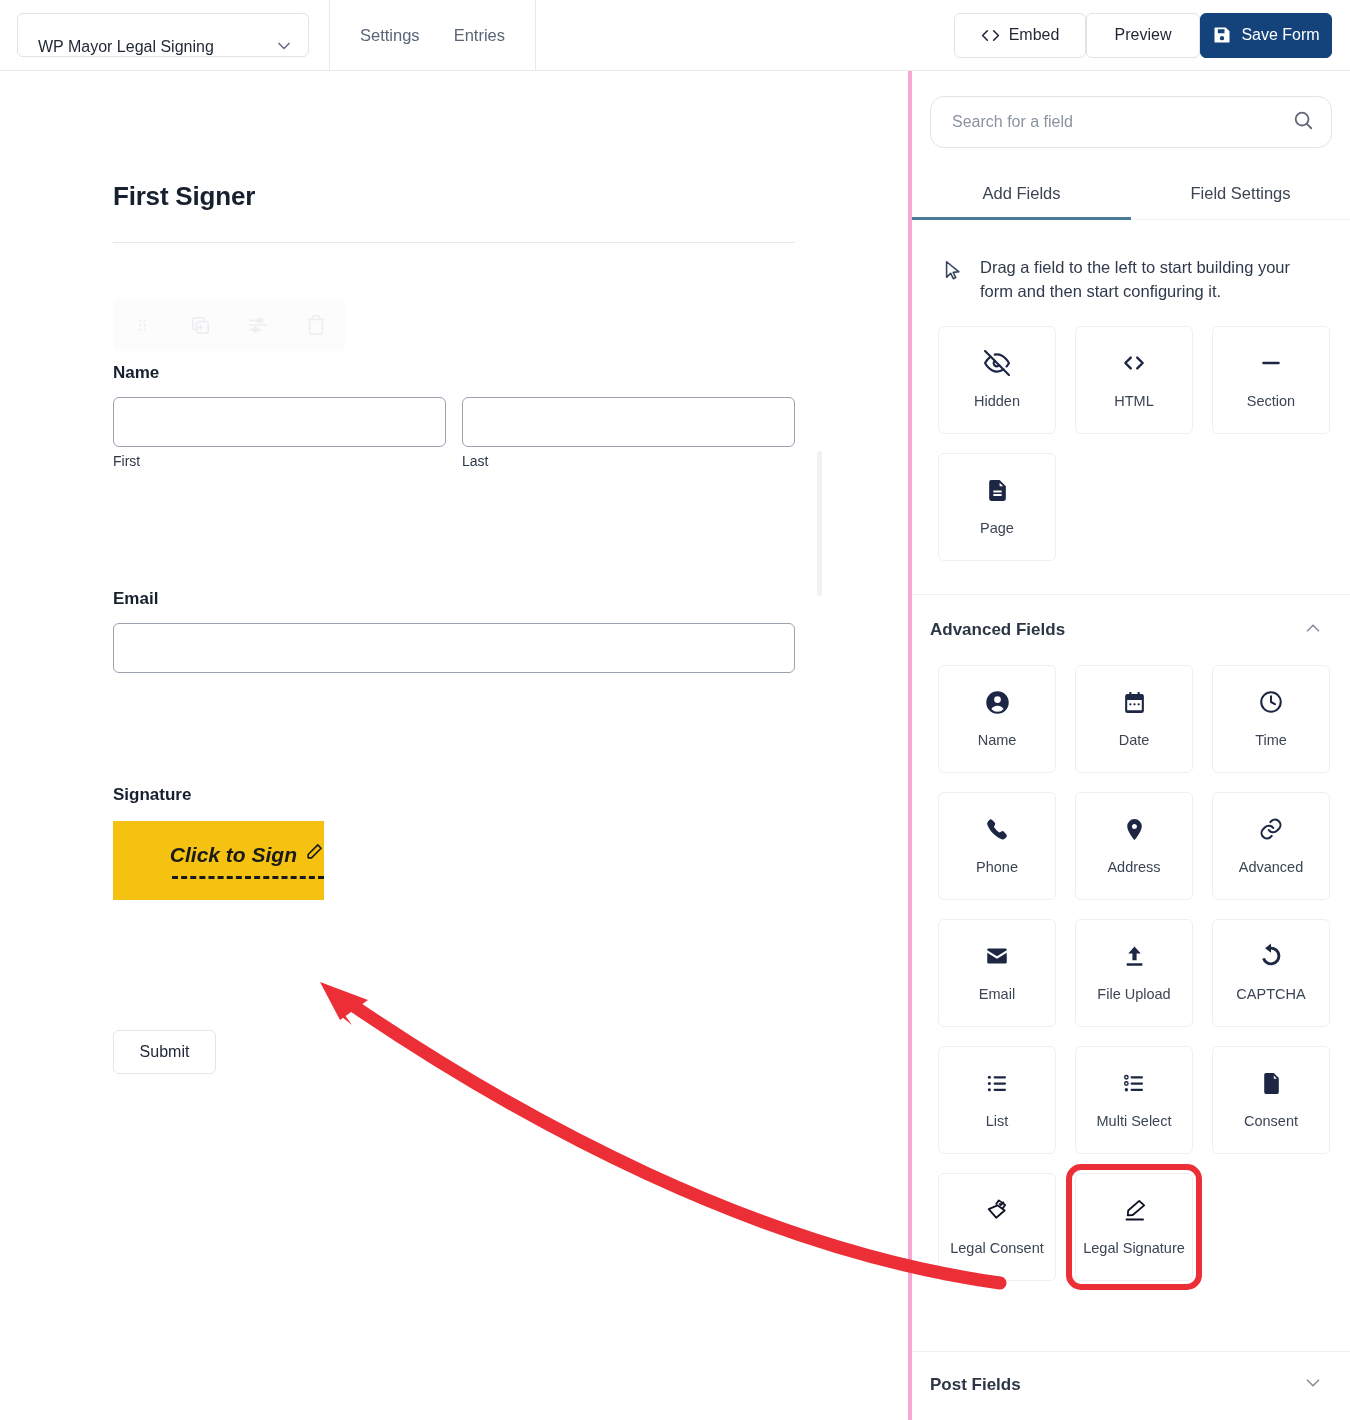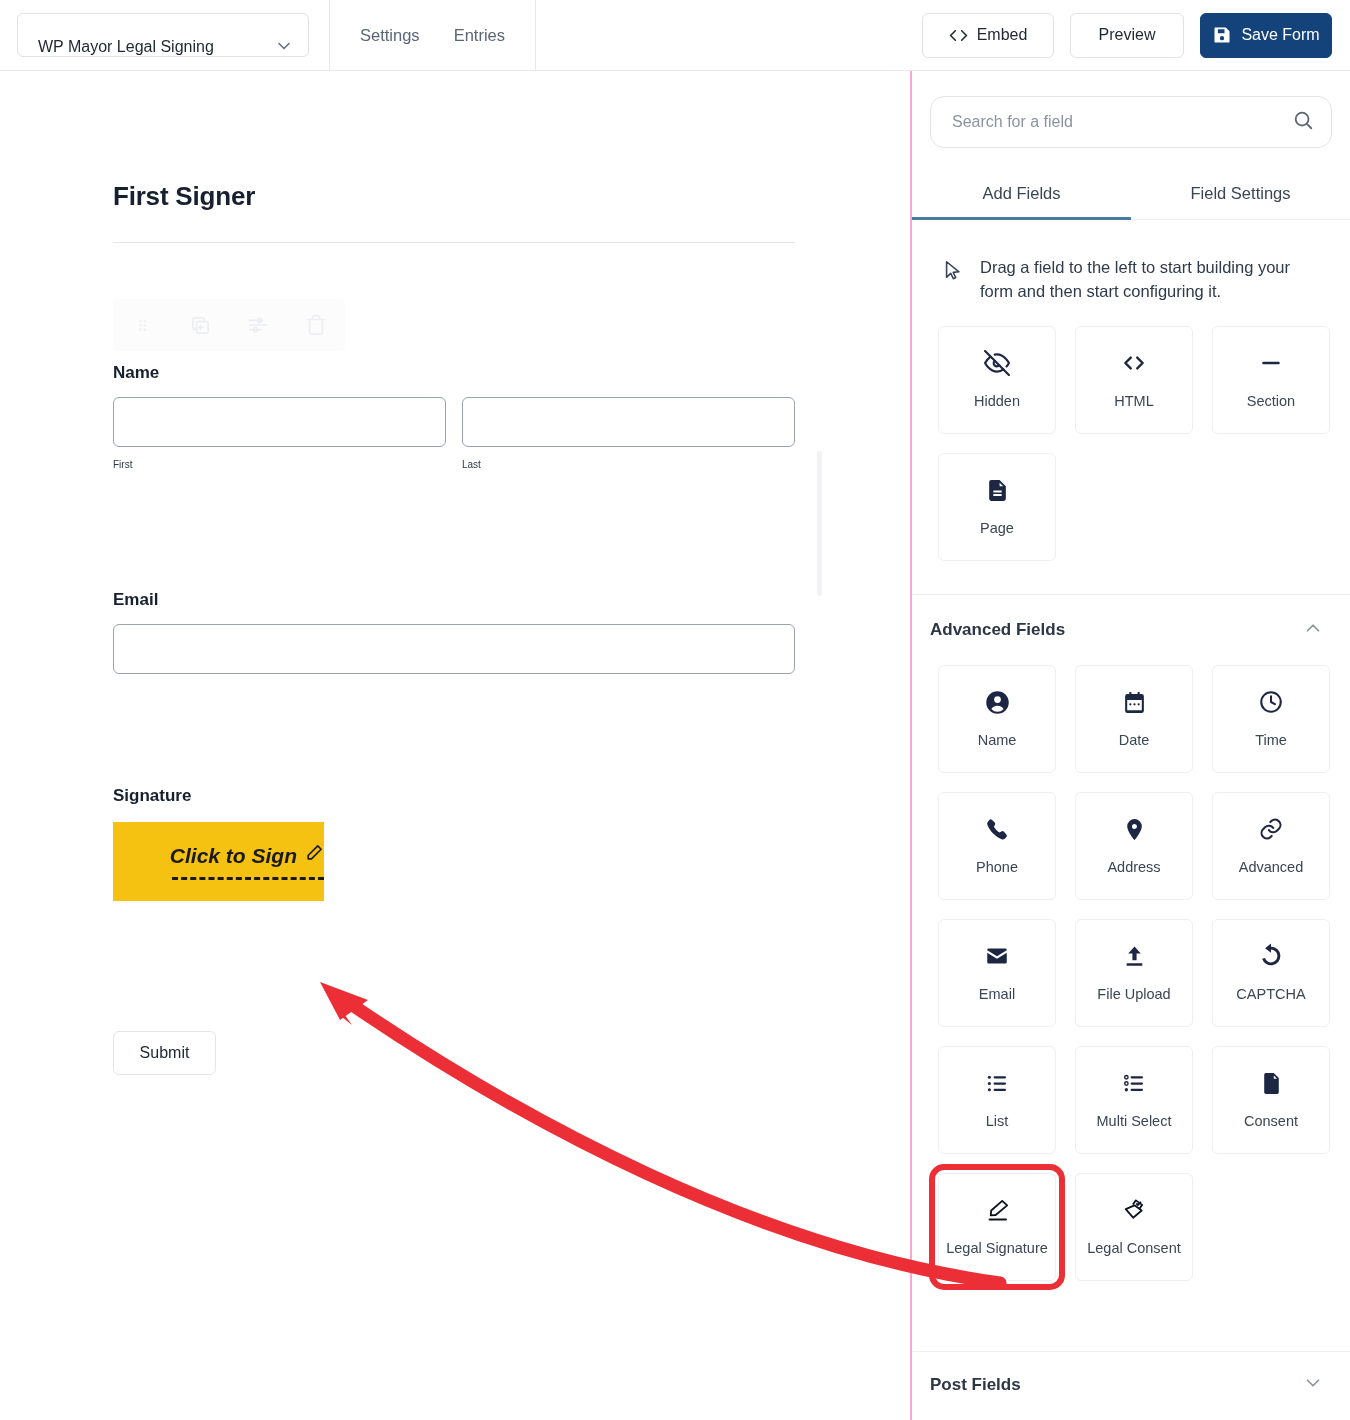--- a/index.html
+++ b/index.html
@@ -28,40 +28,40 @@
     padding: 0 14px 0 20px;
     font-size: 16px; color: #1f2733;
   }
   .form-select .chev { color: #6b7280; display: flex; align-items: center; }
   .topbar-sep {
     width: 1px; height: 71px; background: #e6e8ec; margin-left: 20px;
   }
   .nav-tabs { display: flex; align-items: center; height: 71px; padding: 0 30px; gap: 34px; }
   .nav-tabs span { font-size: 16.5px; color: #5a6676; }
   .topbar-actions {
-    margin-left: auto; display: flex; align-items: center; gap: 16px;
+    margin-left: auto; display: flex; align-items: center; gap: 0;
     padding-right: 18px;
   }
   .btn {
     height: 45px; border-radius: 6px; display: flex; align-items: center; justify-content: center;
     gap: 9px; font-size: 16px; border: 1px solid #dfe2e7; background: #fff; color: #1f2733;
     padding: 0 20px; white-space: nowrap;
   }
   .btn-embed { width: 132px; }
   .btn-preview { width: 114px; }
   .btn-save {
     background: #14427a; border-color: #14427a; color: #ffffff; width: 132px; font-weight: 500;
   }
   .btn svg { display: block; }
 
   
   .body-split { display: flex; flex: 1; min-height: 0; }
 
   
-  .canvas { position: relative; width: 912px; background: #fff; border-right: 2px solid #f9a8d4; }
+  .canvas { position: relative; width: 912px; background: #fff; border-right: 4px solid #f9a8d4; }
   .form-area { padding: 110px 0 0 113px; width: 912px; }
   .form-title { font-size: 26px; font-weight: bold; color: #16202e; letter-spacing: -0.2px; }
   .title-rule { width: 682px; height: 1px; background: #e4e7ec; margin-top: 30px; }
 
   .field-toolbar {
     margin-top: 56px; margin-left: 0;
     width: 232px; height: 52px;
     display: flex; align-items: center; gap: 0;
     background: #fcfcfd; border-radius: 4px;
   }
@@ -69,21 +69,21 @@
     width: 58px; height: 52px; display: flex; align-items: center; justify-content: center;
     color: #eceef1;
   }
 
   .field-label { font-size: 17px; font-weight: bold; color: #16202e; margin-top: 12px; }
   .name-row { display: flex; gap: 16px; margin-top: 14px; width: 682px; }
   .name-col { flex: 1; }
   .text-input {
     width: 100%; height: 50px; border: 1px solid #9aa3af; border-radius: 6px; background: #fff;
   }
-  .sub-label { font-size: 10px; color: #2d3748; margin-top: 12px; }
+  .sub-label { font-size: 14px; color: #2d3748; margin-top: 6px; }
 
   .email-block { margin-top: 120px; }
   .email-input {
     width: 682px; height: 50px; border: 1px solid #9aa3af; border-radius: 6px; background: #fff;
     margin-top: 14px;
   }
 
   .sig-block { margin-top: 112px; }
   .sign-btn {
     margin-top: 16px;
@@ -518,39 +518,39 @@
 
         <div class="field-card">
           <span class="fc-icon">
             <svg width="25" height="25" viewBox="0 0 24 24" fill="#1d2744">
                 <path d="M14.2 2H6.6A1.6 1.6 0 0 0 5 3.6v16.8A1.6 1.6 0 0 0 6.6 22h10.8a1.6 1.6 0 0 0 1.6-1.6V6.8L14.2 2zm0 2.3 3 3.2h-3V4.3z"></path>
               </svg>
           </span>
           <span class="fc-label">Consent</span>
         </div>
 
-        <div class="field-card highlight">
-          <span class="fc-icon">
-            <svg width="27" height="27" viewBox="0 0 24 24" fill="none" stroke="#0d1322" stroke-width="1.6" stroke-linecap="round" stroke-linejoin="round">
-                <path d="M16.2 3.4 20.6 7.4 10.4 16 6 16.4 6.4 12z"></path>
-                <line x1="5" y1="20" x2="19.5" y2="20" stroke-width="1.9"></line>
-              </svg>
-          </span>
-          <span class="fc-label">Legal Signature</span>
-        </div>
-
         <div class="field-card">
           <span class="fc-icon">
             <svg width="27" height="27" viewBox="0 0 24 24" fill="none" stroke="#0d1322" stroke-width="1.6" stroke-linejoin="round">
                 <path d="M4.2 10.8 12 7.4l6.4 4.6-7.6 6.4-6.6-7.6z"></path>
                 <path d="M10.5 6.6 13.2 3l5.6 4-2.6 3.6"></path>
                 <polyline points="13.6 5.6 15 7.2 17.6 4.3"></polyline>
               </svg>
           </span>
           <span class="fc-label">Legal Consent</span>
+        </div>
+
+        <div class="field-card highlight">
+          <span class="fc-icon">
+            <svg width="27" height="27" viewBox="0 0 24 24" fill="none" stroke="#0d1322" stroke-width="1.6" stroke-linecap="round" stroke-linejoin="round">
+                <path d="M16.2 3.4 20.6 7.4 10.4 16 6 16.4 6.4 12z"></path>
+                <line x1="5" y1="20" x2="19.5" y2="20" stroke-width="1.9"></line>
+              </svg>
+          </span>
+          <span class="fc-label">Legal Signature</span>
         </div>
 
       </div>
 
       <div class="panel-footer">
         <span class="pf-title">Post Fields</span>
         <span class="pf-chev">
           <svg width="22" height="22" viewBox="0 0 24 24" fill="none" stroke="currentColor" stroke-width="1.9" stroke-linecap="round" stroke-linejoin="round">
               <polyline points="6 9 12 15 18 9"></polyline>
             </svg>

